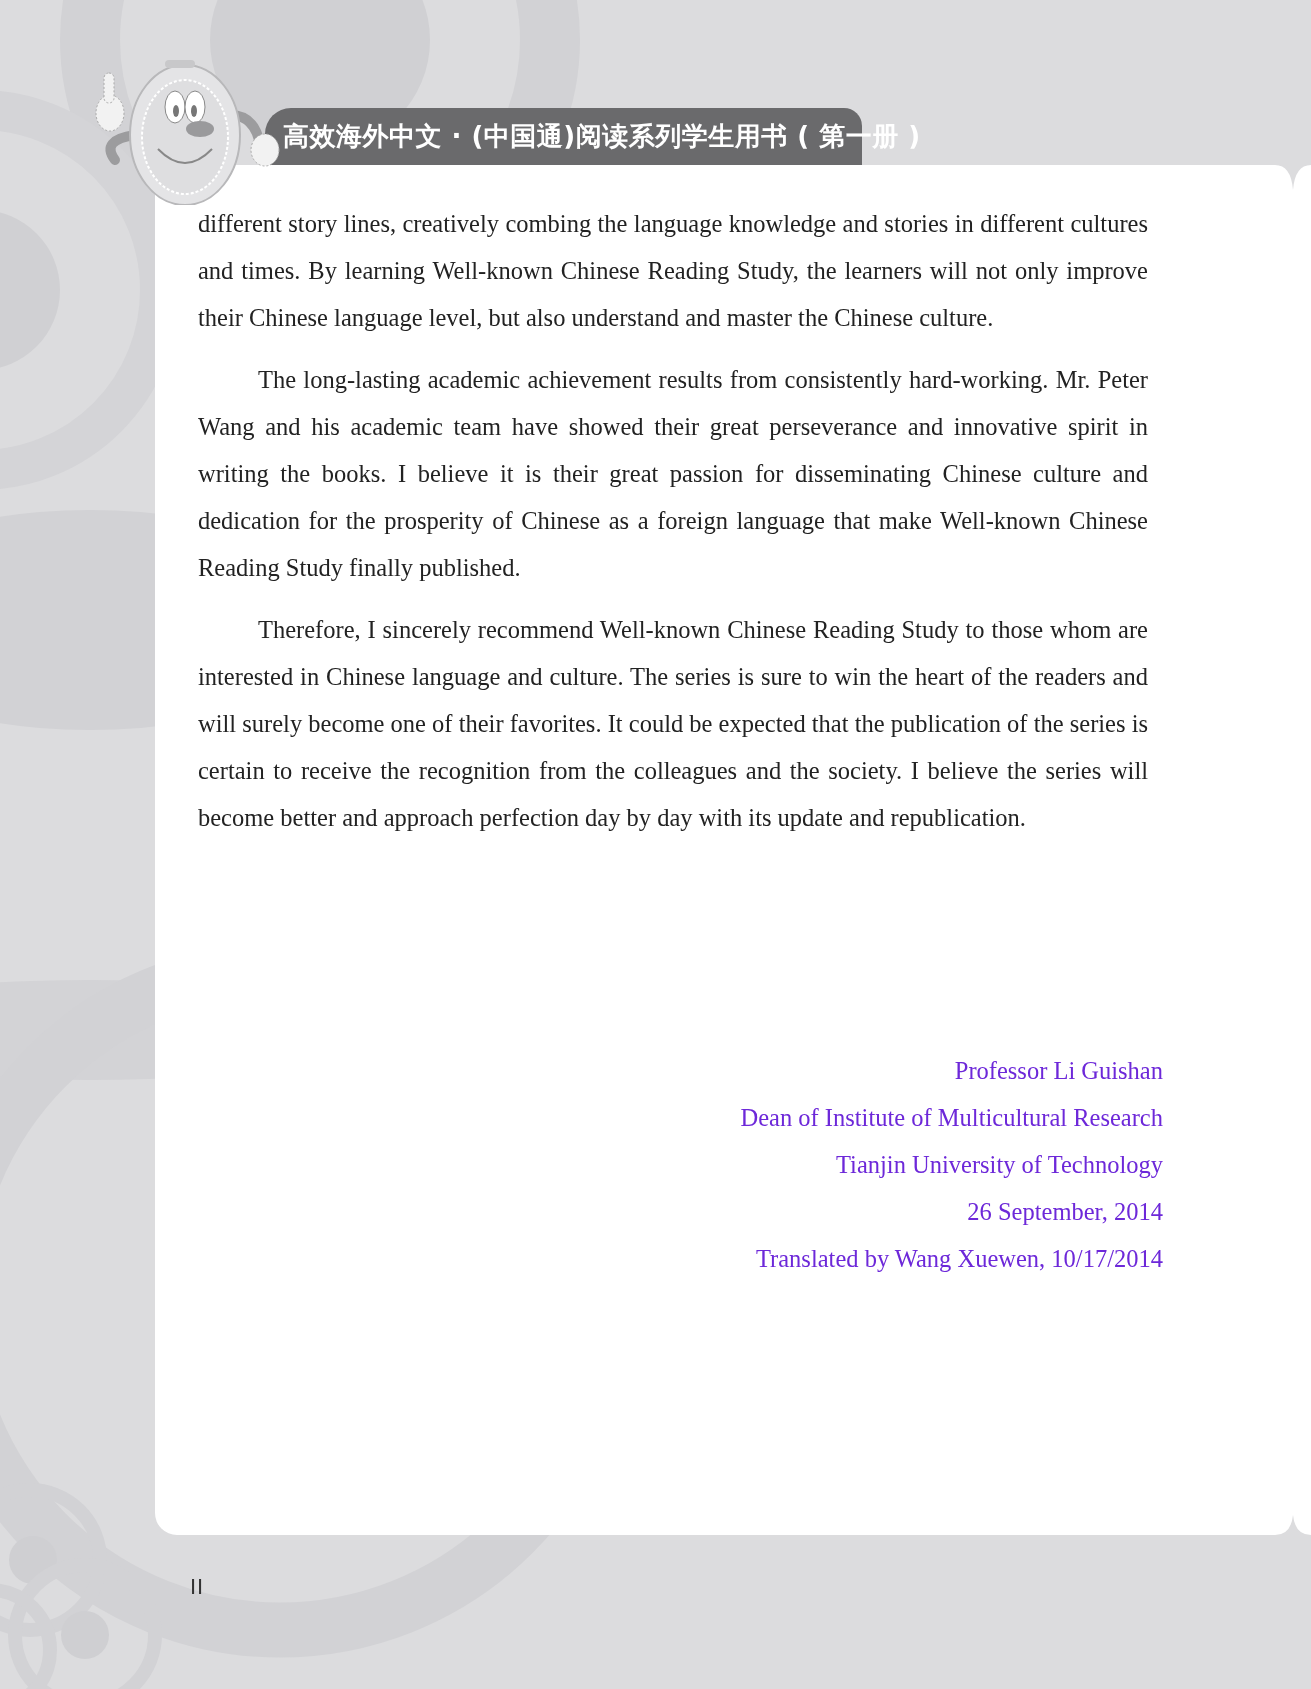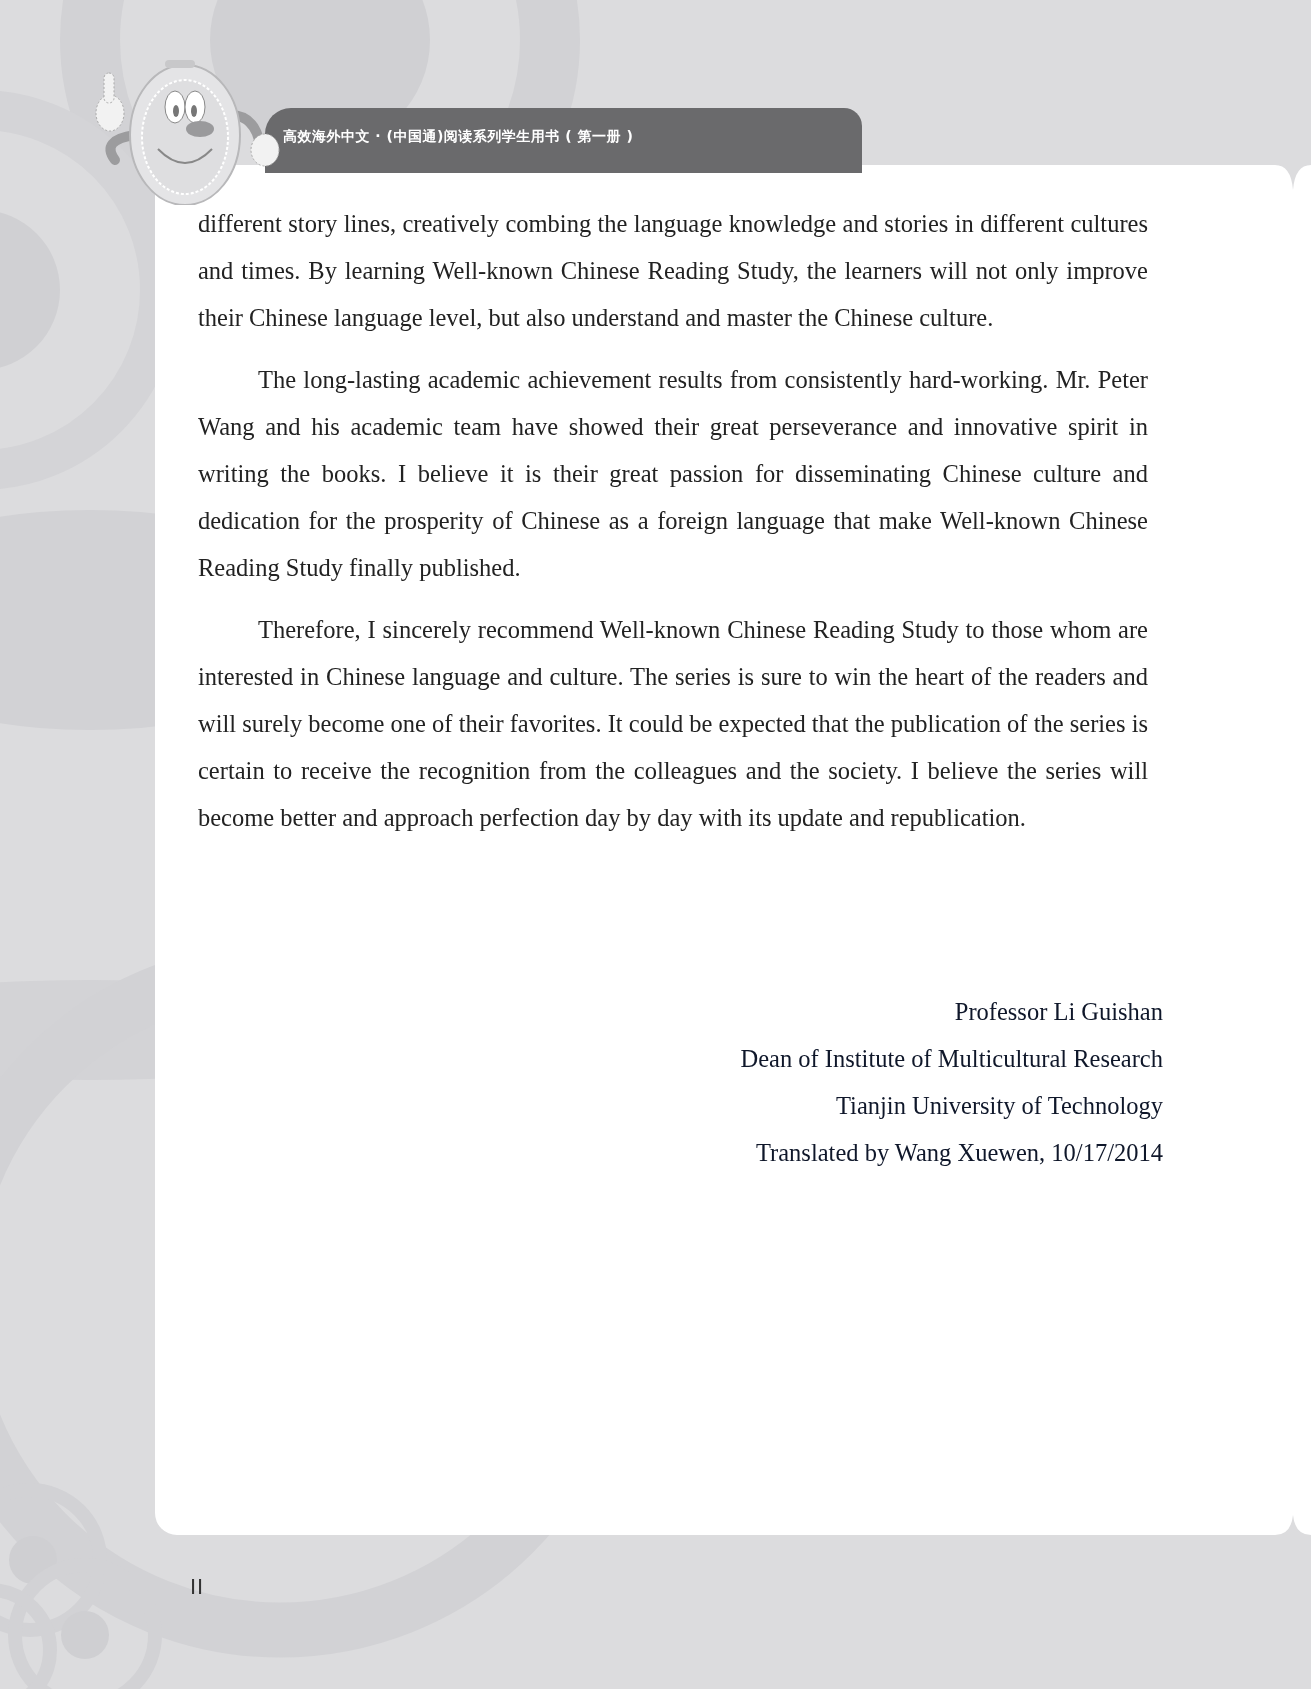--- a/index.html
+++ b/index.html
@@ -12,36 +12,36 @@
   .panel {
     position:absolute; left:155px; top:165px; width:1156px; height:1370px;
     background:#ffffff; border-radius:22px 0 0 22px;
   }
   .notch-top, .notch-bottom {
     position:absolute; width:36px; height:36px;
   }
   .notch-top { left:1275px; top:160px; }
   .notch-bottom { left:1275px; top:1512px; }
   .banner {
-    position:absolute; left:265px; top:108px; width:597px; height:65px;
+    position:absolute; left:265px; top:108px; width:597px; height:57px;
     background:#6a6a6c; border-radius:26px 18px 0 0;
     color:#ffffff; font-family:"DejaVu Sans", sans-serif; font-weight:bold;
-    font-size:14px; line-height:57px; padding-left:18px; box-sizing:border-box;
+    font-size:26px; line-height:57px; padding-left:18px; box-sizing:border-box;
     letter-spacing:0.5px; white-space:nowrap;
   }
   .mascot { position:absolute; left:80px; top:45px; width:200px; height:160px; }
   .content {
     position:absolute; left:183px; top:185px; width:980px;
     font-size:24.5px; line-height:47px; color:#222222;
   }
   .content p { margin:15px; text-align:justify; text-align-last:left; }
   .content p.indent { text-indent:60px; }
   .signature {
-    position:absolute; right:148px; top:988px; text-align:right;
-    font-size:24.5px; line-height:47px; color:#0f172a;
+    position:absolute; right:148px; top:1047px; text-align:right;
+    font-size:24.5px; line-height:47px; color:#6d28d9;
   }
   .signature div { white-space:nowrap; }
   .page-number {
     position:absolute; left:190px; top:1574px;
     font-family:"Liberation Sans", sans-serif; font-size:22px; color:#333333;
     letter-spacing:1px;
     text-align:right;
   }
 </style>
 </head>
@@ -97,16 +97,17 @@
 <div class="content">
   <p>different story lines, creatively combing the language knowledge and stories in different cultures and times. By learning Well-known Chinese Reading Study, the learners will not only improve their Chinese language level, but also understand and master the Chinese culture.</p>
   <p class="indent">The long-lasting academic achievement results from consistently hard-working. Mr. Peter Wang and his academic team have showed their great perseverance and innovative spirit in writing the books. I believe it is their great passion for disseminating Chinese culture and dedication for the prosperity of Chinese as a foreign language that make Well-known Chinese Reading Study finally published.</p>
   <p class="indent">Therefore, I sincerely recommend Well-known Chinese Reading Study to those whom are interested in Chinese language and culture. The series is sure to win the heart of the readers and will surely become one of their favorites. It could be expected that the publication of the series is certain to receive the recognition from the colleagues and the society. I believe the series will become better and approach perfection day by day with its update and republication.</p>
 </div>
 
 <div class="signature">
   <div>Professor Li Guishan</div>
   <div>Dean of Institute of Multicultural Research</div>
   <div>Tianjin University of Technology</div>
+  <div>26 September, 2014</div>
   <div>Translated by Wang Xuewen, 10/17/2014</div>
 </div>
 
 <div class="page-number">II</div>
 
 </body></html>

